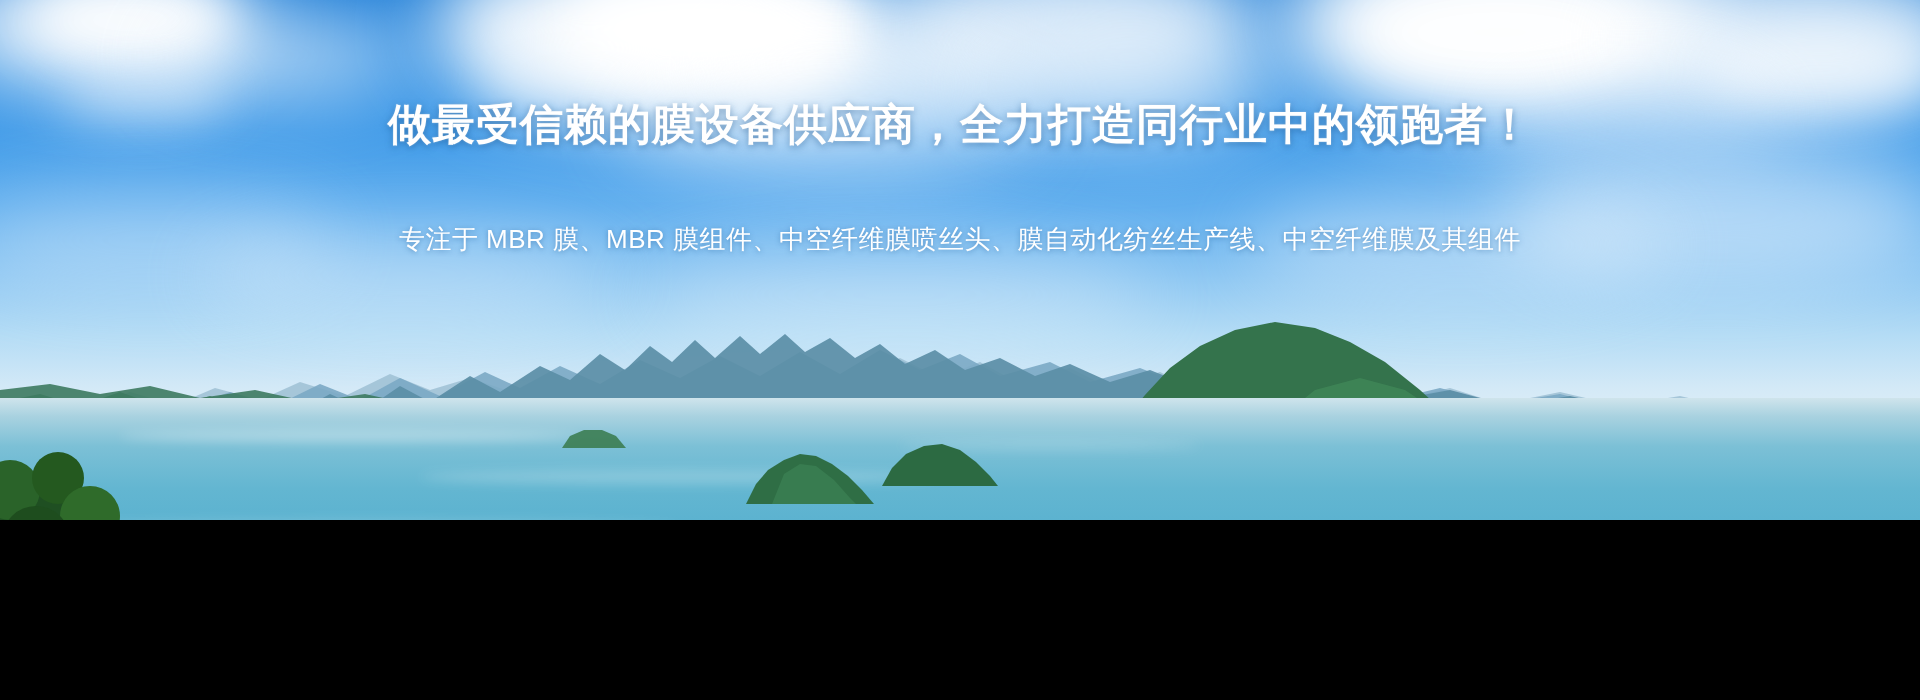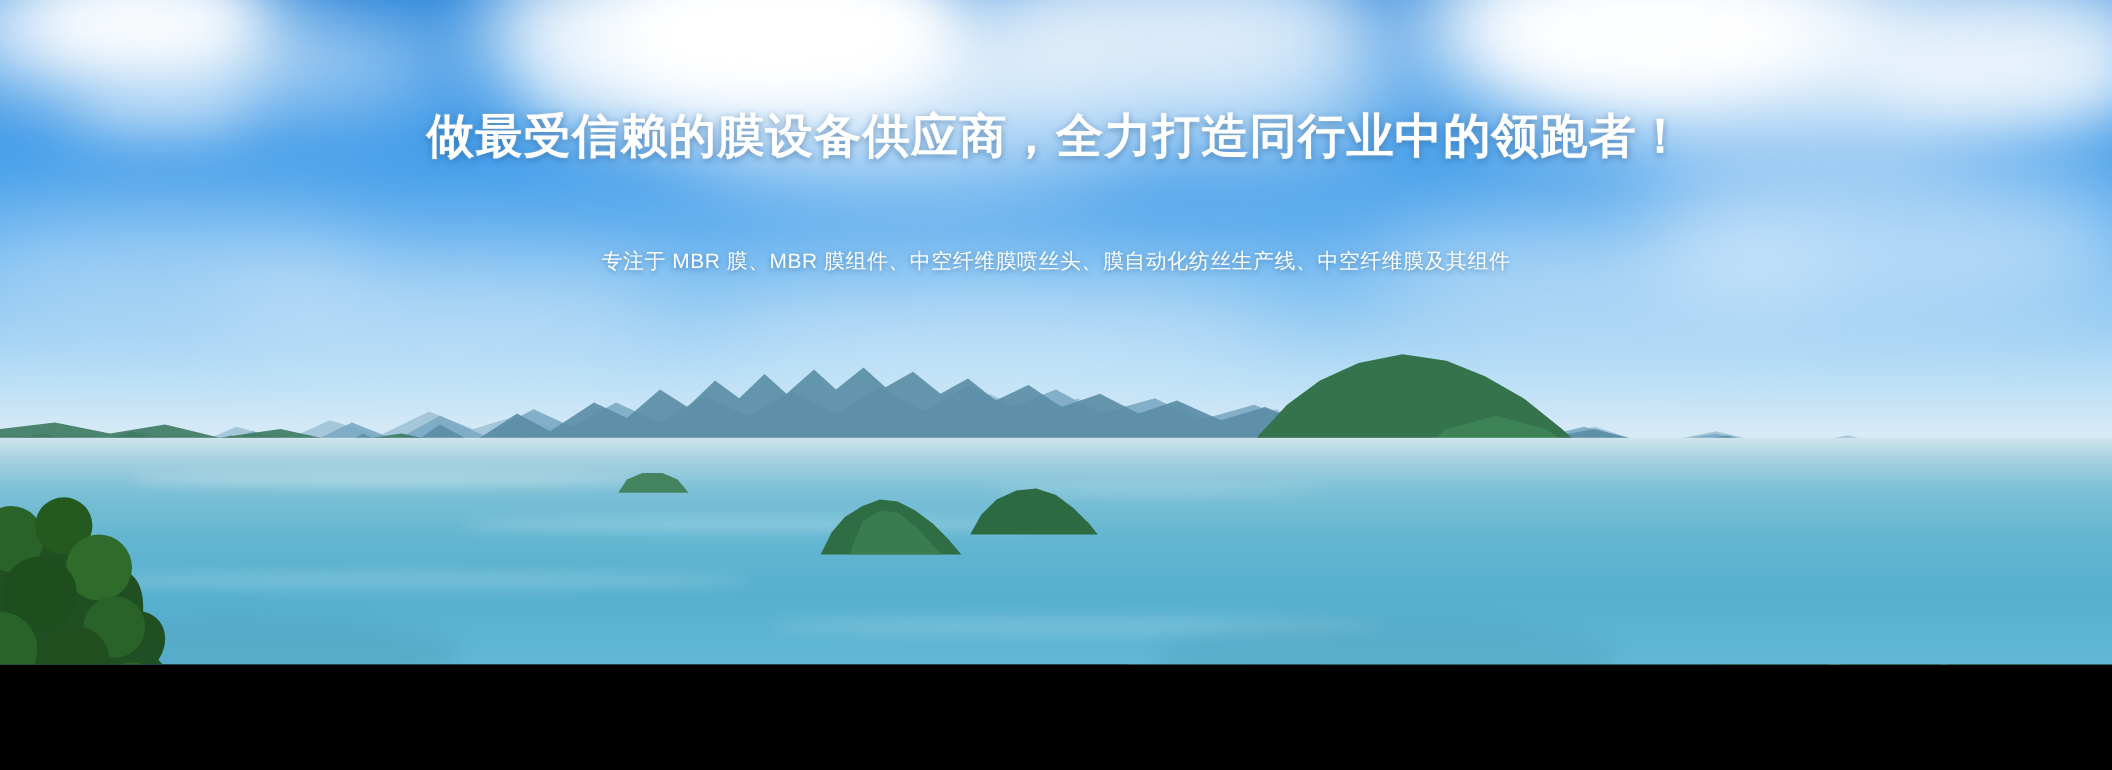--- a/index.html
+++ b/index.html
@@ -3,21 +3,21 @@
 <meta charset="utf-8">
 <style>
   html, body {
     margin: 0;
     padding: 0;
     background: #000;
   }
   #banner {
     position: relative;
     width: 1920px;
-    height: 604px;
+    height: 520px;
     overflow: hidden;
     font-family: "Liberation Sans", "DejaVu Sans", sans-serif;
     background: #2f8fe0;
   }
 
   
   .sky {
     position: absolute;
     left: 0; top: 0;
     width: 1920px; height: 430px;
@@ -93,21 +93,21 @@
     white-space: nowrap;
     text-shadow: 0 2px 7px rgba(20,80,140,.55), 0 0 2px rgba(255,255,255,.5);
   }
   .subtitle {
     position: absolute;
     left: 0;
     top: 224px;
     width: 1920px;
     text-align: center;
     color: #ffffff;
-    font-size: 19px;
+    font-size: 26px;
     font-weight: normal;
     letter-spacing: .5px;
     line-height: 30px;
     white-space: nowrap;
     text-shadow: 0 1px 5px rgba(30,90,150,.5);
   }
   .tagbox-wrap {
     position: absolute;
     left: 0;
     top: 242px;

